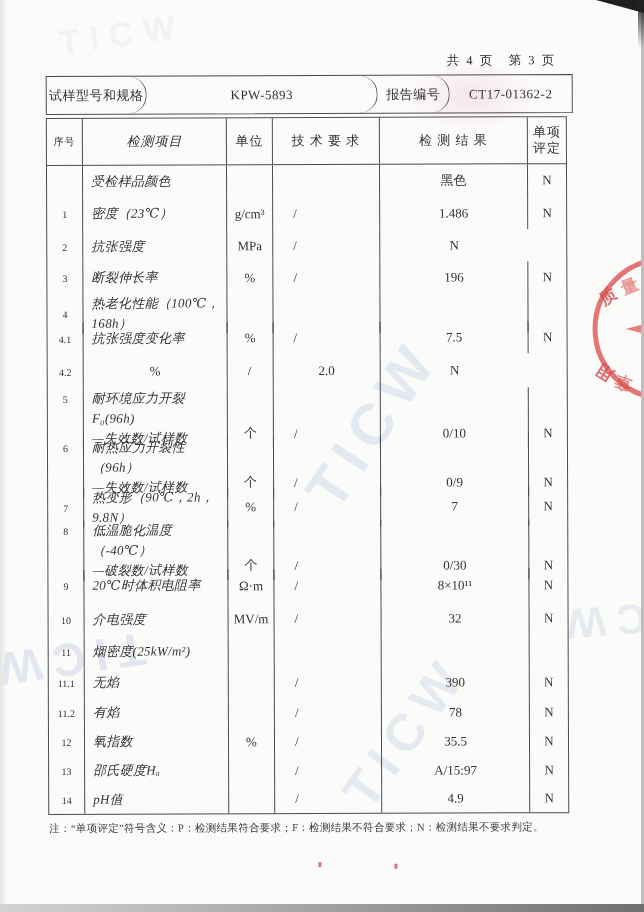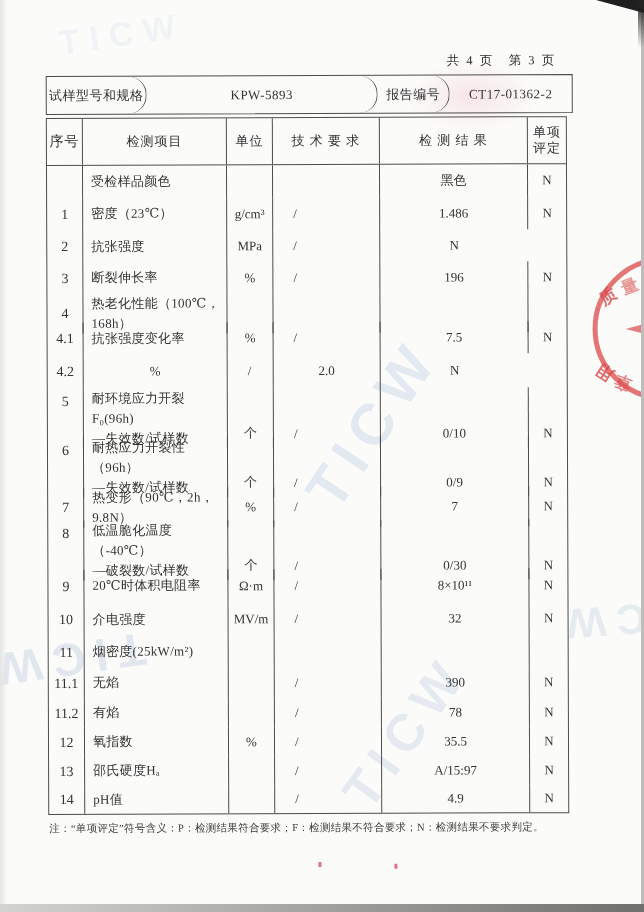--- a/index.html
+++ b/index.html
@@ -58,22 +58,22 @@
   .head-table > div:last-child { border-right:none; }
 
   
   .main-table { position:absolute; left:47px; top:117px; width:521px;
         border:1.5px solid #4d4d4d; color:#333; font-size:13px; }
   .mrow { display:grid; grid-template-columns:36px 144px 46px 107px 148px 1fr; }
   .mrow > div { border-right:1.5px solid #4d4d4d; display:flex; align-items:center; }
   .mrow > div:last-child { border-right:none; }
   .hdr { height:47px; border-bottom:1.5px solid #4d4d4d; }
   .hdr > div { justify-content:center; text-align:center; letter-spacing:1px; line-height:1.25; }
-  .c-seq { justify-content:center; font-size:14px; }
-  .c-item { padding-left:8px; letter-spacing:.3px; }
+  .c-seq { justify-content:center; font-size:10px; }
+  .c-item { padding-left:8px; letter-spacing:.3px;font-style:italic; }
   .c-item .lines { line-height:1.55; }
   .c-unit { justify-content:center; }
   .c-req { padding-left:20px; }
   .c-result { justify-content:center; }
   .c-verdict { justify-content:center; }
   .tall .c-seq { align-items:flex-start; padding-top:5px; }
   .tall .c-unit, .tall .c-req, .tall .c-result, .tall .c-verdict
         { align-items:flex-end; padding-bottom:6px; }
 
   

